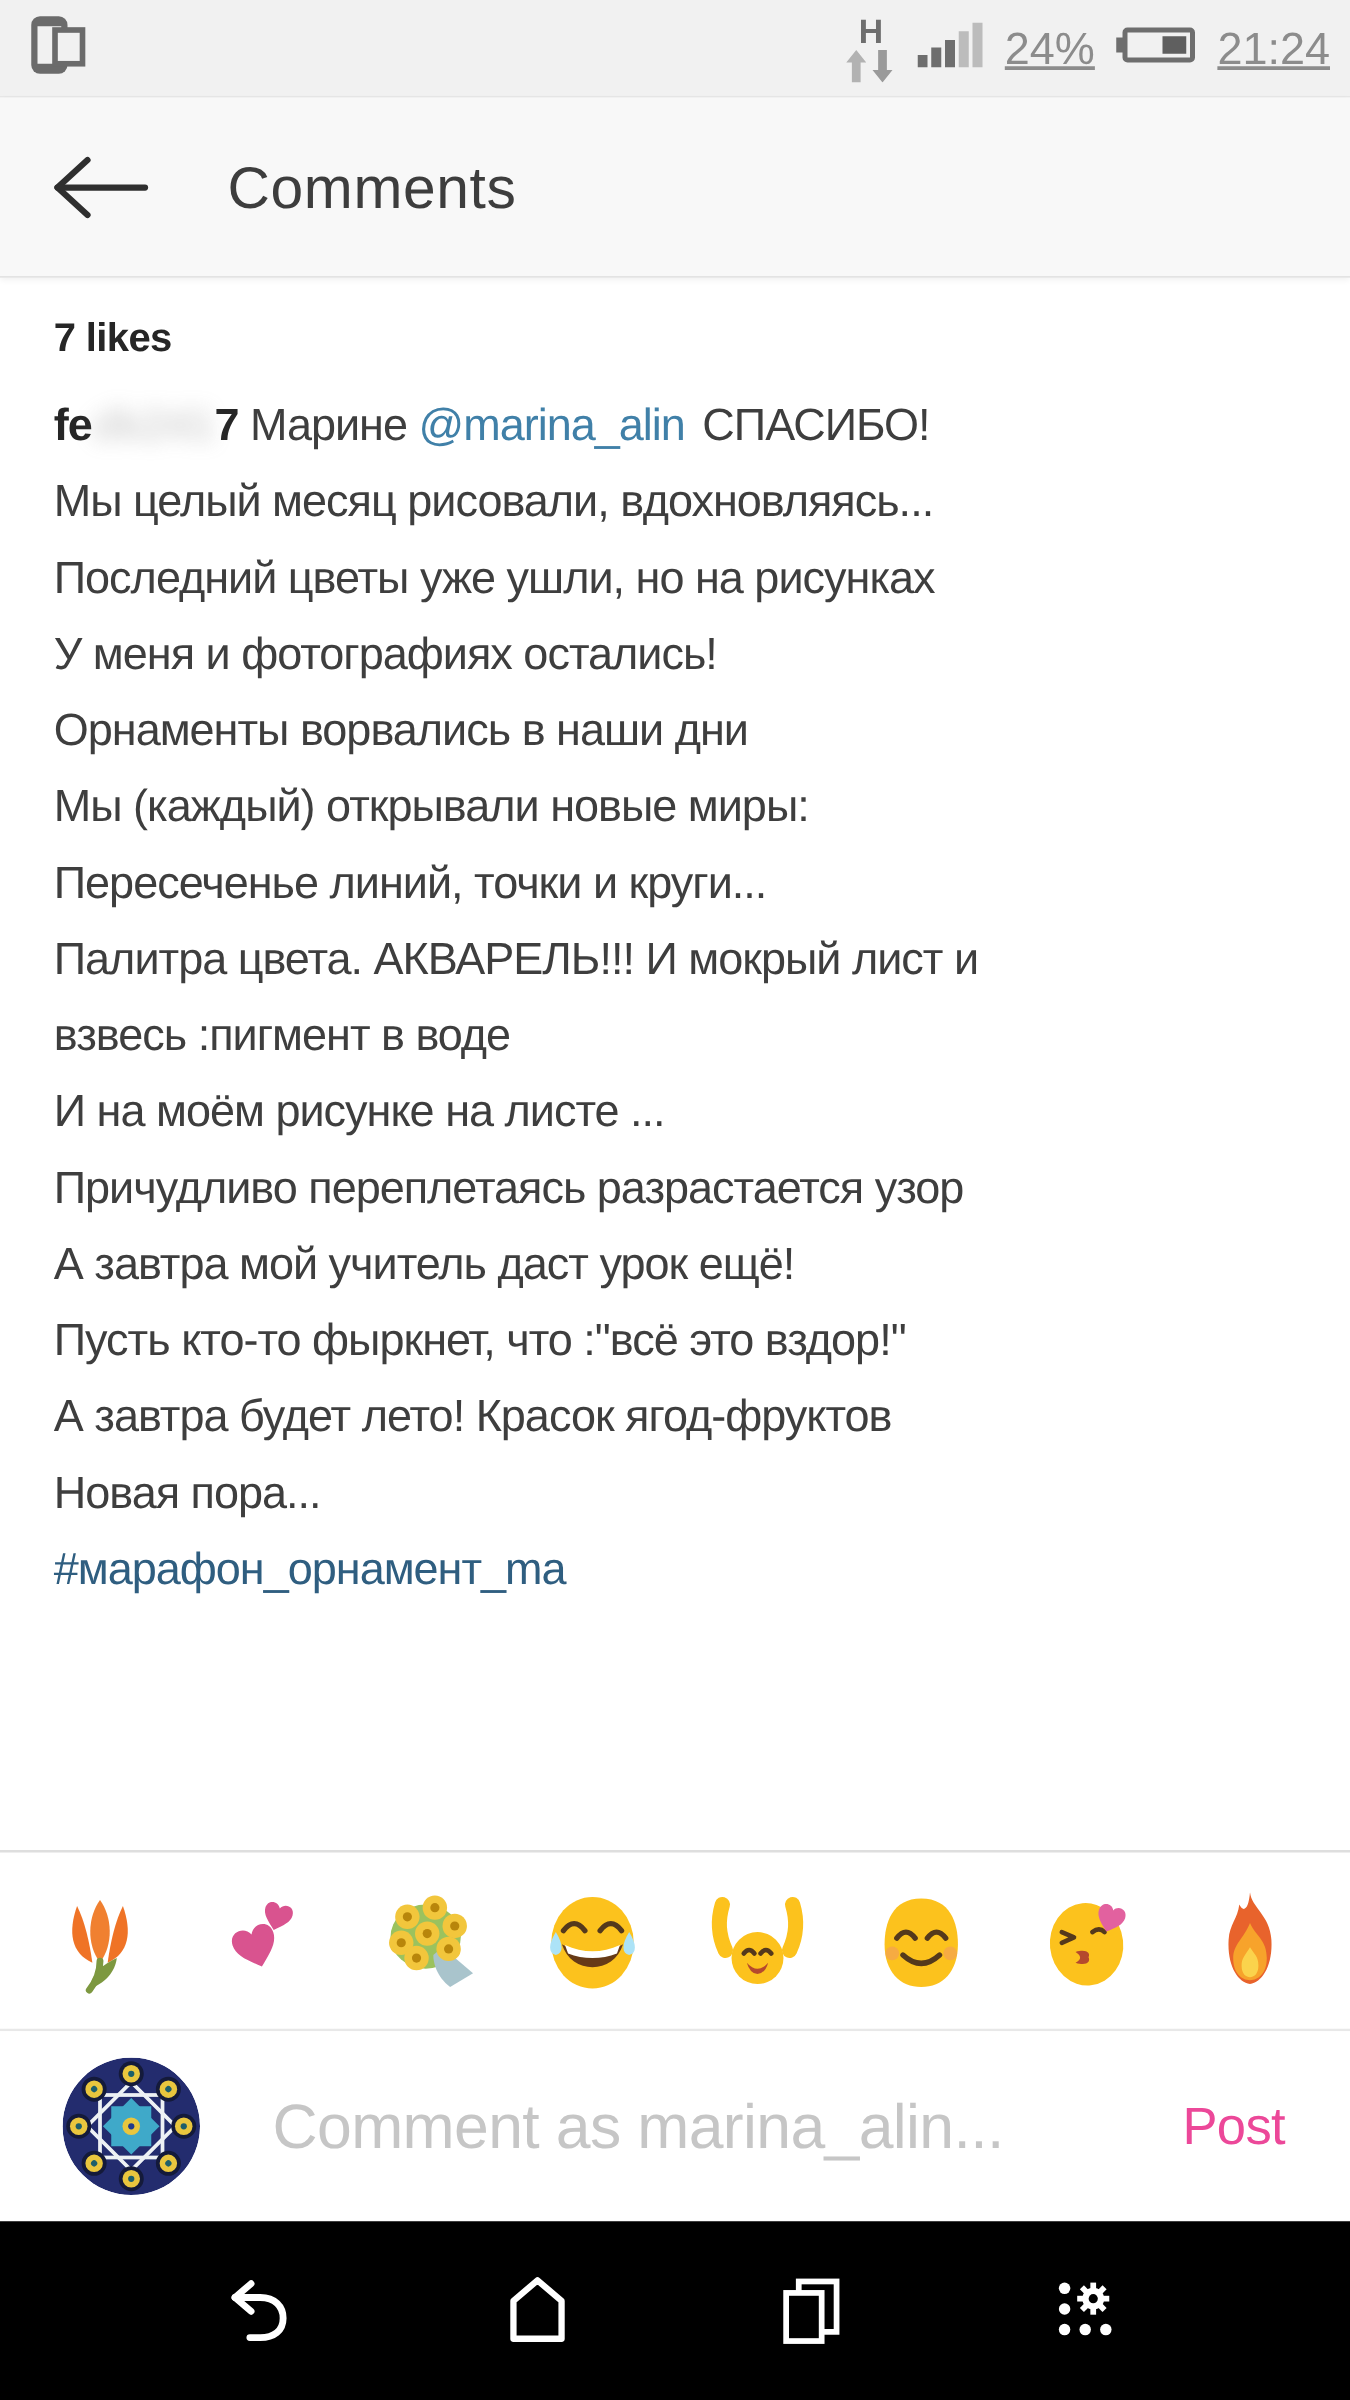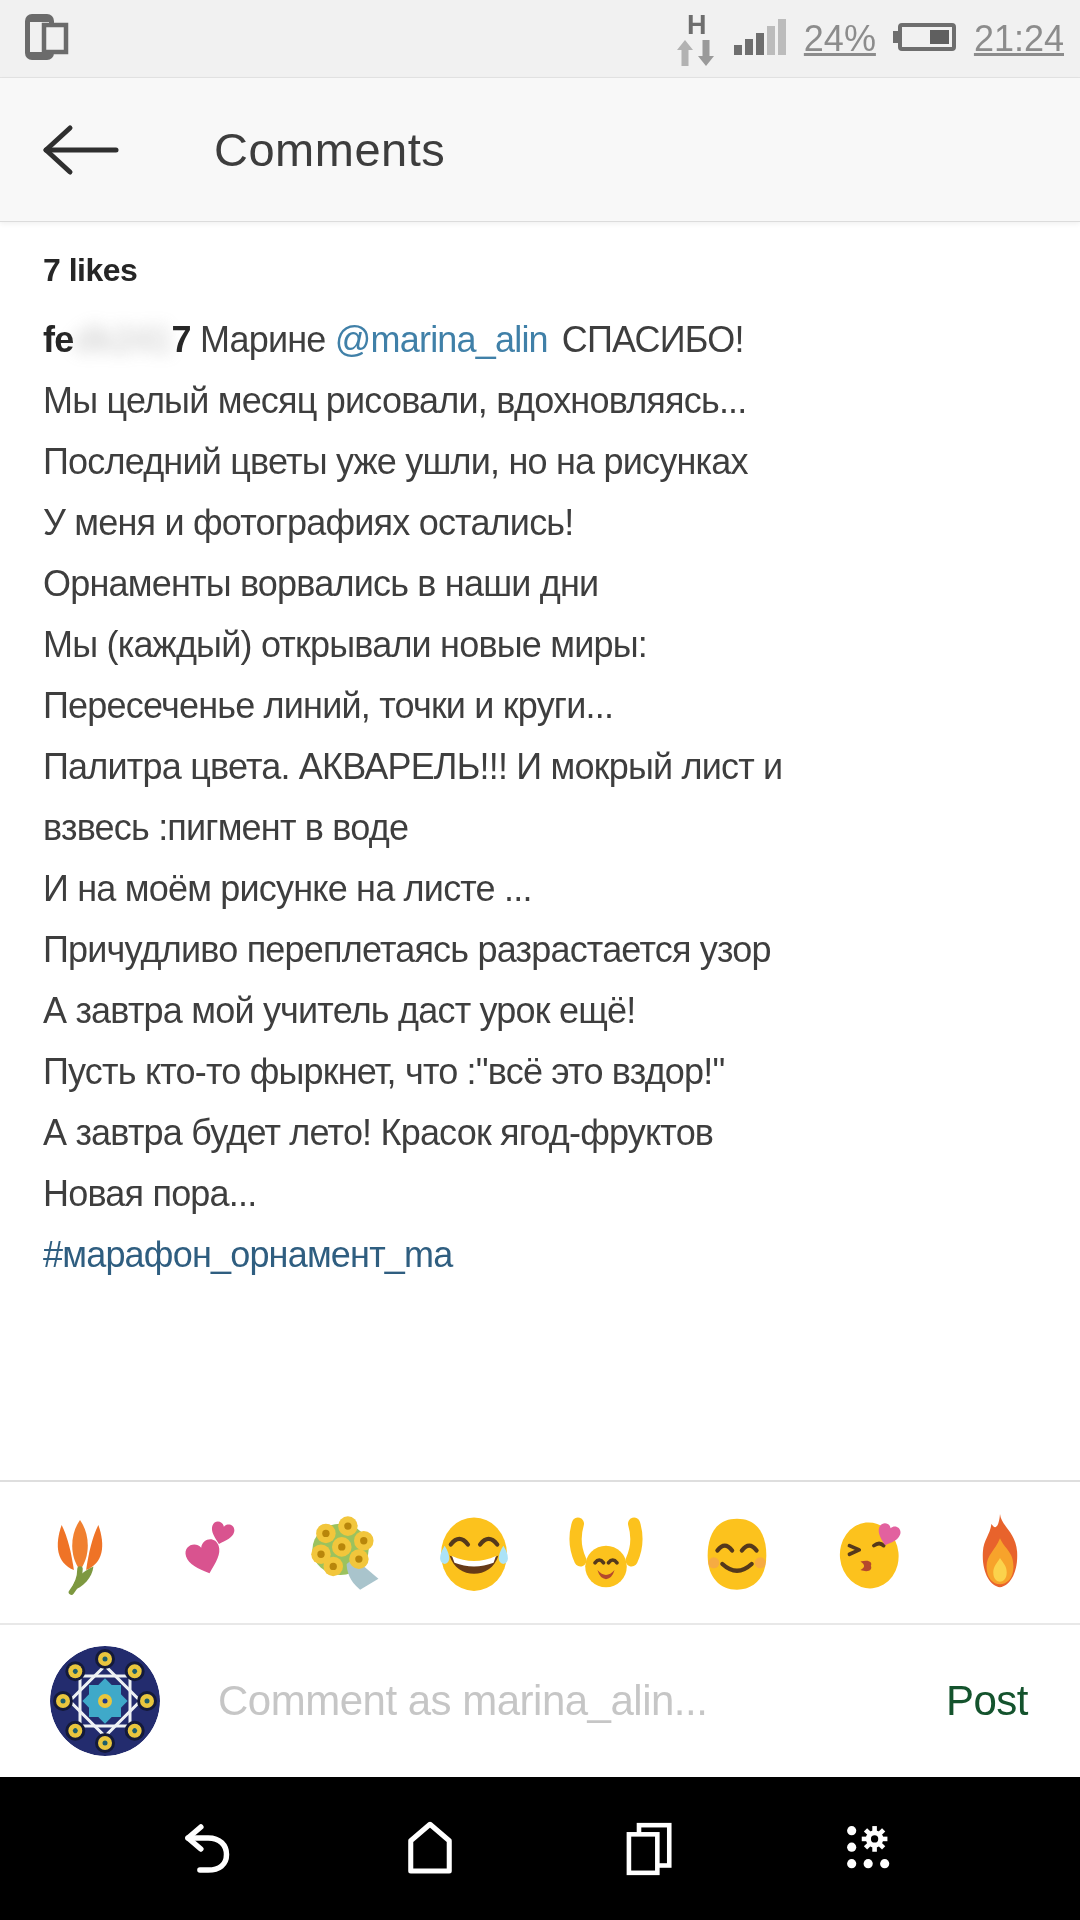--- a/index.html
+++ b/index.html
@@ -13,21 +13,21 @@
   .sb-left { display:flex; align-items:center; }
   .sb-right { margin-left:auto; display:flex; align-items:center; gap:16px; }
   .sb-text { font-size:36px; color:#8c8c8c; letter-spacing:0;text-decoration:underline; }
   .h-net { display:flex; flex-direction:column; align-items:center; line-height:1; }
   .h-net .h-label { font-size:27px; font-weight:bold; color:#6e6e6e; margin-bottom:1px; }
 
   
   .header { height:144px; background:#f8f8f8; border-bottom:1px solid #dcdcdc;
     box-shadow:0 2px 5px rgba(0,0,0,0.06); display:flex; align-items:center; flex:none; position:relative; z-index:2; }
   .back-btn { margin-left:36px; width:84px; height:60px; display:flex; align-items:center; justify-content:center; }
-  .header-title { margin-left:94px; font-size:47px; font-weight:300; color:#3d3d3d; letter-spacing:0.5px; }
+  .header-title { margin-left:62px; font-size:47px; font-weight:300; color:#3d3d3d; letter-spacing:0.5px; }
 
   
   .content { height:1258px; background:#fff; padding:30px 30px 0 43px; flex:none; overflow:hidden; }
   .likes { font-size:32px; font-weight:bold; color:#262626; letter-spacing:-0.5px; margin-bottom:20px; }
   .comment-body { font-size:36px; line-height:61px; color:#3e3e3e; letter-spacing:-0.8px; }
   .comment-line { white-space:nowrap; }
   .username { font-weight:bold; color:#262626; }
   .obscured { filter:blur(8px); opacity:0.35; color:#8a8a8a; }
   .mention { color:#4080a8; }
   .after-mention { margin-left:14px; }
@@ -36,23 +36,23 @@
   
   .emoji-row { height:145px; background:#fff; border-top:2px solid #dedede; border-bottom:2px solid #e8e8e8;
     display:flex; align-items:center; justify-content:space-around; padding:0 14px; flex:none; }
   .emoji-btn { width:92px; height:92px; display:flex; align-items:center; justify-content:center; }
   .emoji-btn svg { width:88px; height:88px; }
 
   
   .composer { height:152px; background:#fff; display:flex; align-items:center; flex:none; }
   .avatar { width:110px; height:110px; margin-left:50px; border-radius:50%; overflow:hidden; flex:none; }
   .composer-input { flex:1; margin-left:58px; border:none; outline:none; background:transparent;
-    font-family:"Liberation Sans","DejaVu Sans",sans-serif; font-size:42px; color:#444; letter-spacing:-0.5px; min-width:0; }
+    font-family:"Liberation Sans","DejaVu Sans",sans-serif; font-size:50px; color:#444; letter-spacing:-0.5px; min-width:0; }
   .composer-input::placeholder { color:#c6c6c6; opacity:1; }
-  .post-btn { margin-right:52px; font-size:42px; color:#14532d; letter-spacing:-0.5px; }
+  .post-btn { margin-right:52px; font-size:42px; color:#ec4899; letter-spacing:-0.5px; }
 
   
   .nav-bar { height:143px; background:#000; display:flex; align-items:center; justify-content:space-around;
     padding:0 100px; flex:none; }
   .nav-btn { width:72px; height:72px; display:flex; align-items:center; justify-content:center; }
 </style>
 </head>
 <body>
 
 <div class="screen">

